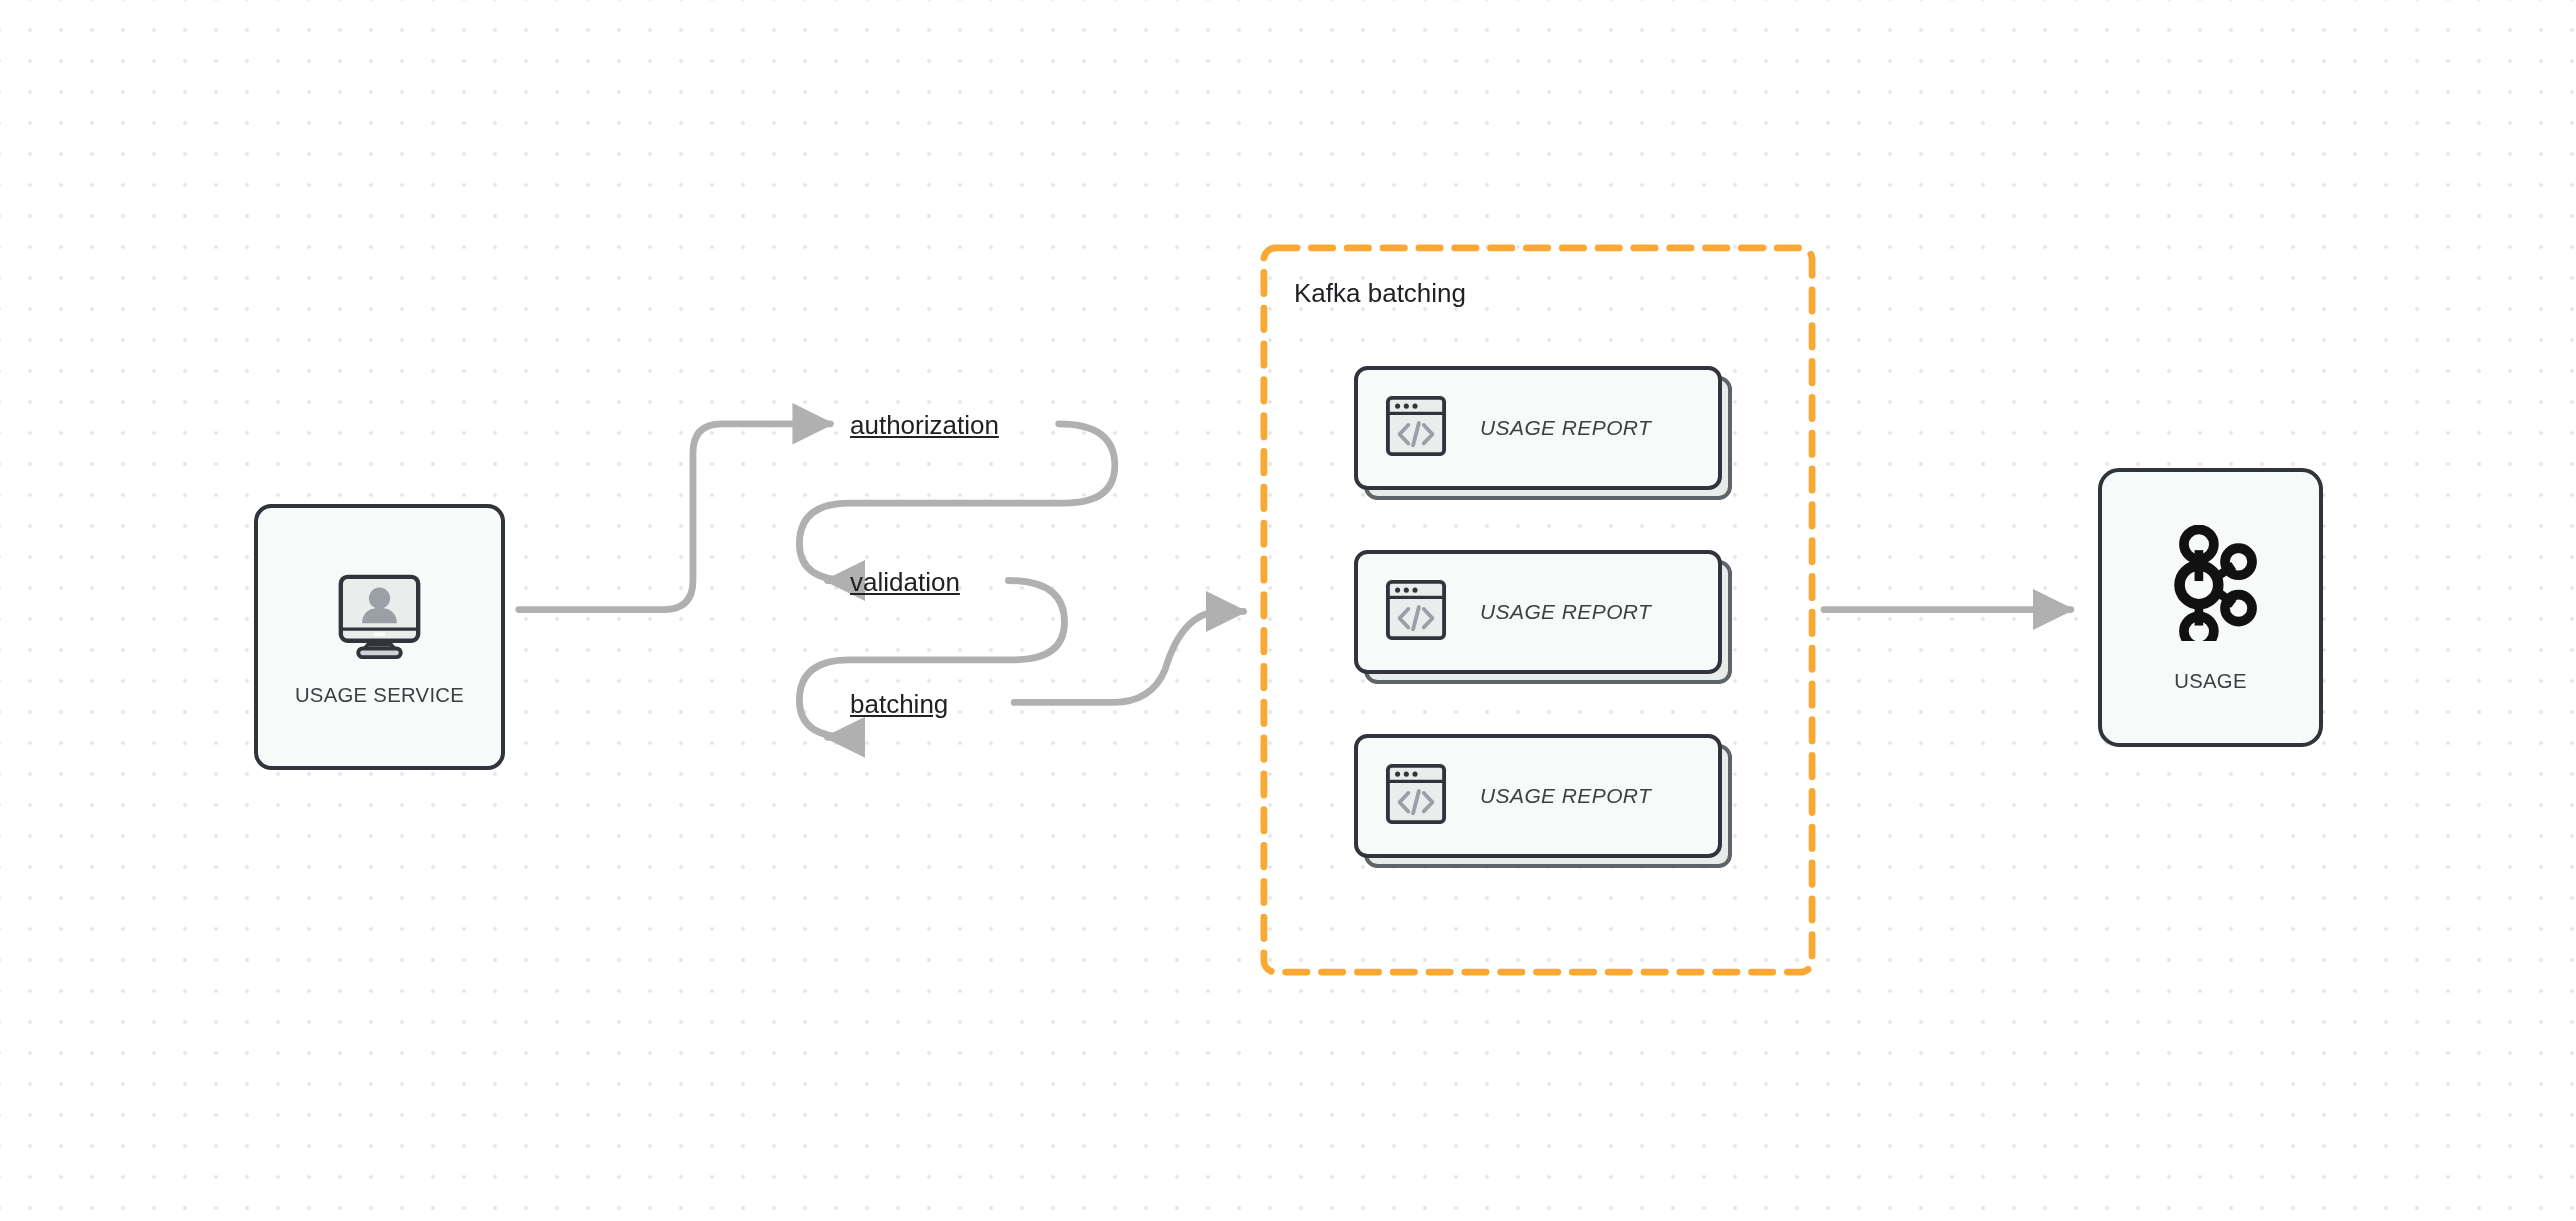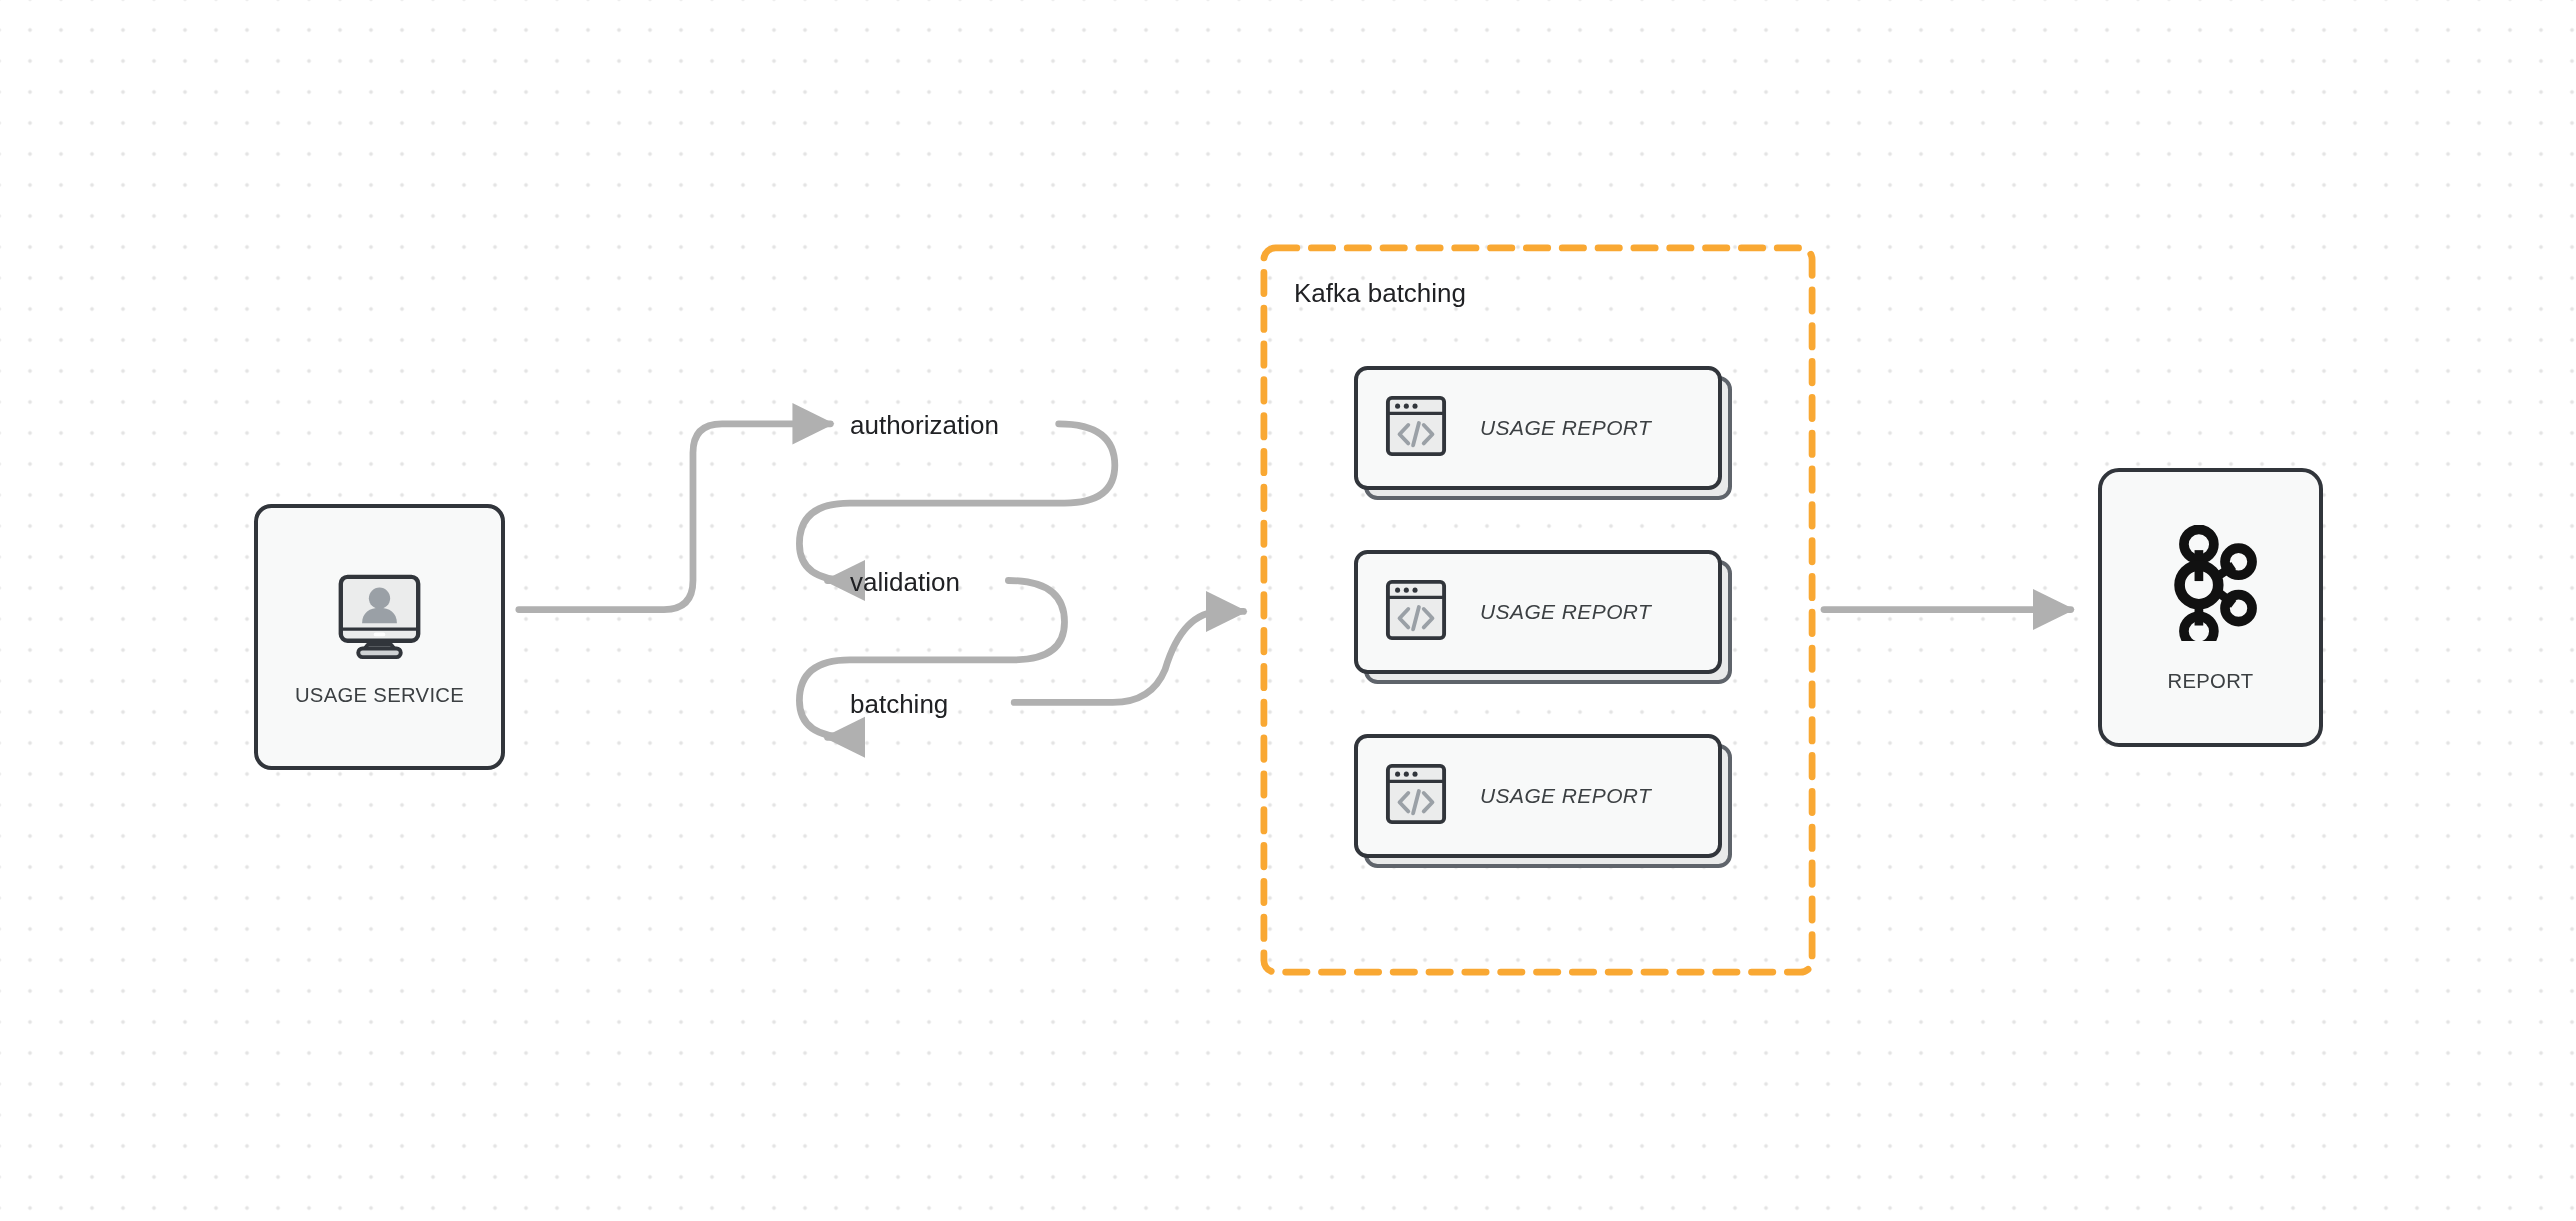--- a/index.html
+++ b/index.html
@@ -144,20 +144,21 @@
     height: 1221px;
     pointer-events: none;
   }
 
   
   .step-label {
     position: absolute;
     font-size: 26px;
     color: #202124;
     white-space: nowrap;
+    text-decoration: underline;
   }
 </style>
 </head>
 <body>
 
 <div id="canvas">
 
   <svg id="connectors" viewBox="0 0 2662 1262" xmlns="http://www.w3.org/2000/svg">
     <defs>
       <marker id="arrowhead" markerWidth="7" markerHeight="7" refX="5.6" refY="3.5" orient="auto" markerUnits="strokeWidth">
@@ -287,17 +288,17 @@
 
         <circle cx="40" cy="110" r="15.5" fill="none" stroke="#111111" stroke-width="10"></circle>
 
         <circle cx="81" cy="38" r="14" fill="none" stroke="#111111" stroke-width="10"></circle>
 
         <circle cx="81" cy="86" r="14" fill="none" stroke="#111111" stroke-width="10"></circle>
 
         <circle cx="40" cy="62" r="20" fill="none" stroke="#111111" stroke-width="11"></circle>
       </svg>
     </div>
-    <div class="node-label">REPORT</div>
+    <div class="node-label">USAGE</div>
   </div>
 
 </div>
 
 
 </body></html>

